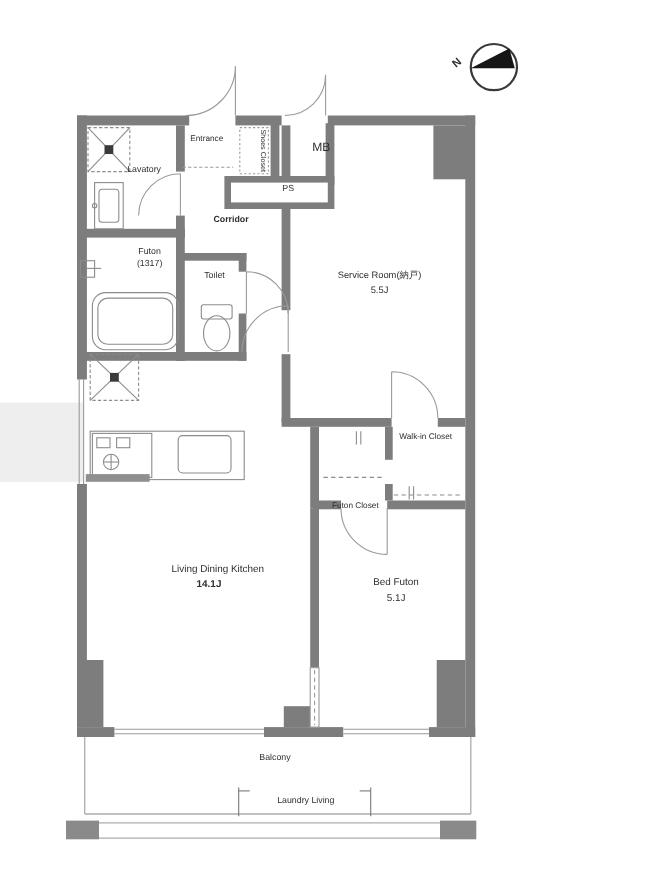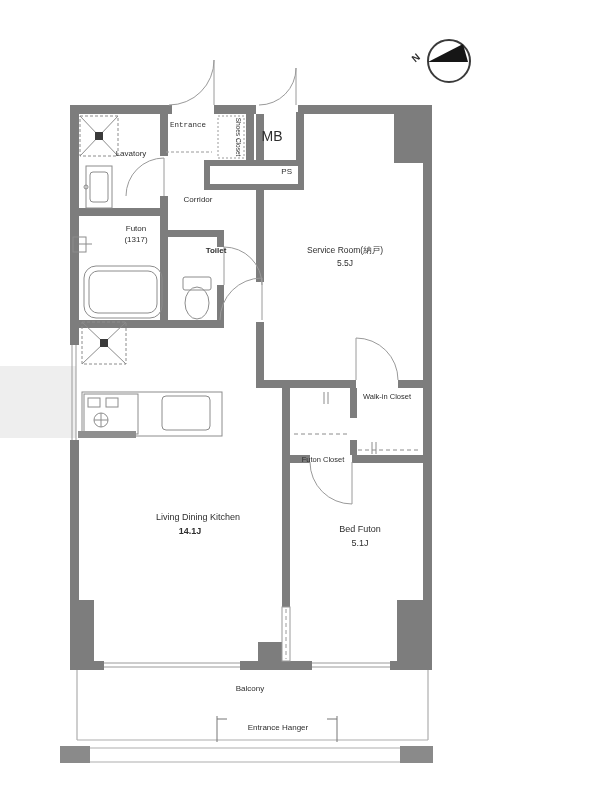--- a/index.html
+++ b/index.html
@@ -163,43 +163,43 @@
     <circle cx="449" cy="61" r="21" stroke="#3a3a3a" stroke-width="2" fill="none"></circle>
     <polygon points="428,62 468,62 463,44" fill="#161616"></polygon>
   </g>
 </svg>
 
   <div class="lbl" style="left:96px;top:149px;width:70px;font-size:8px;">Lavatory</div>
 
   <div class="lbl" style="left:104px;top:224px;width:64px;font-size:8px;">Futon</div>
   <div class="lbl" style="left:104px;top:235px;width:64px;font-size:8px;">(1317)</div>
 
-  <div class="lbl" style="left:192px;top:246px;width:48px;font-size:8px;font-weight:bold;">Toilet</div>
-
-  <div class="lbl" style="left:160px;top:121px;width:56px;font-size:7.5px;font-family:Liberation Mono, monospace;">Entrance</div>
+  <div class="lbl" style="left:171px;top:246px;width:48px;font-size:8px;">Toilet</div>
+
+  <div class="lbl" style="left:160px;top:121px;width:56px;font-size:7.5px;">Entrance</div>
 
   <div class="lbl vert" style="left:242px;top:117px;width:40px;height:26px;font-size:6.5px;">Shoes Closet</div>
 
-  <div class="lbl" style="left:248px;top:128px;width:48px;font-size:14px;text-align:center;">MB</div>
-
-  <div class="lbl" style="left:204px;top:167px;width:88px;font-size:8px;text-align:right;">PS</div>
-
-  <div class="lbl" style="left:166px;top:195px;width:64px;font-size:8px;">Corridor</div>
+  <div class="lbl" style="left:268px;top:128px;width:48px;font-size:11px;text-align:center;">MB</div>
+
+  <div class="lbl" style="left:218px;top:167px;width:88px;font-size:8px;">PS</div>
+
+  <div class="lbl" style="left:178px;top:195px;width:64px;font-size:8px;font-weight:bold;">Corridor</div>
 
   <div class="lbl" style="left:268px;top:245px;width:154px;font-size:8.5px;">Service Room(納戸)</div>
   <div class="lbl" style="left:268px;top:258px;width:154px;font-size:8.5px;">5.5J</div>
 
   <div class="lbl" style="left:294px;top:412px;width:58px;font-size:7.5px;margin-top:43px;">Futon Closet</div>
 
   <div class="lbl" style="left:354px;top:392px;width:66px;font-size:7.5px;">Walk-in Closet</div>
 
   <div class="lbl" style="left:116px;top:512px;width:164px;font-size:9px;">Living Dining Kitchen</div>
   <div class="lbl" style="left:108px;top:526px;width:164px;font-size:9px;font-weight:bold;">14.1J</div>
 
   <div class="lbl" style="left:308px;top:524px;width:104px;font-size:9px;">Bed Futon</div>
   <div class="lbl" style="left:308px;top:538px;width:104px;font-size:9px;">5.1J</div>
 
   <div class="lbl" style="left:198px;top:684px;width:104px;font-size:8px;">Balcony</div>
 
-  <div class="lbl" style="left:226px;top:723px;width:104px;font-size:8px;">Entrance Hanger</div>
+  <div class="lbl" style="left:226px;top:723px;width:104px;font-size:8px;">Laundry Living</div>
 
   <div class="lbl" style="left:408px;top:52px;width:16px;font-size:10px;font-weight:bold;transform:rotate(-40deg);">N</div>
 </div>
 
 </body></html>

